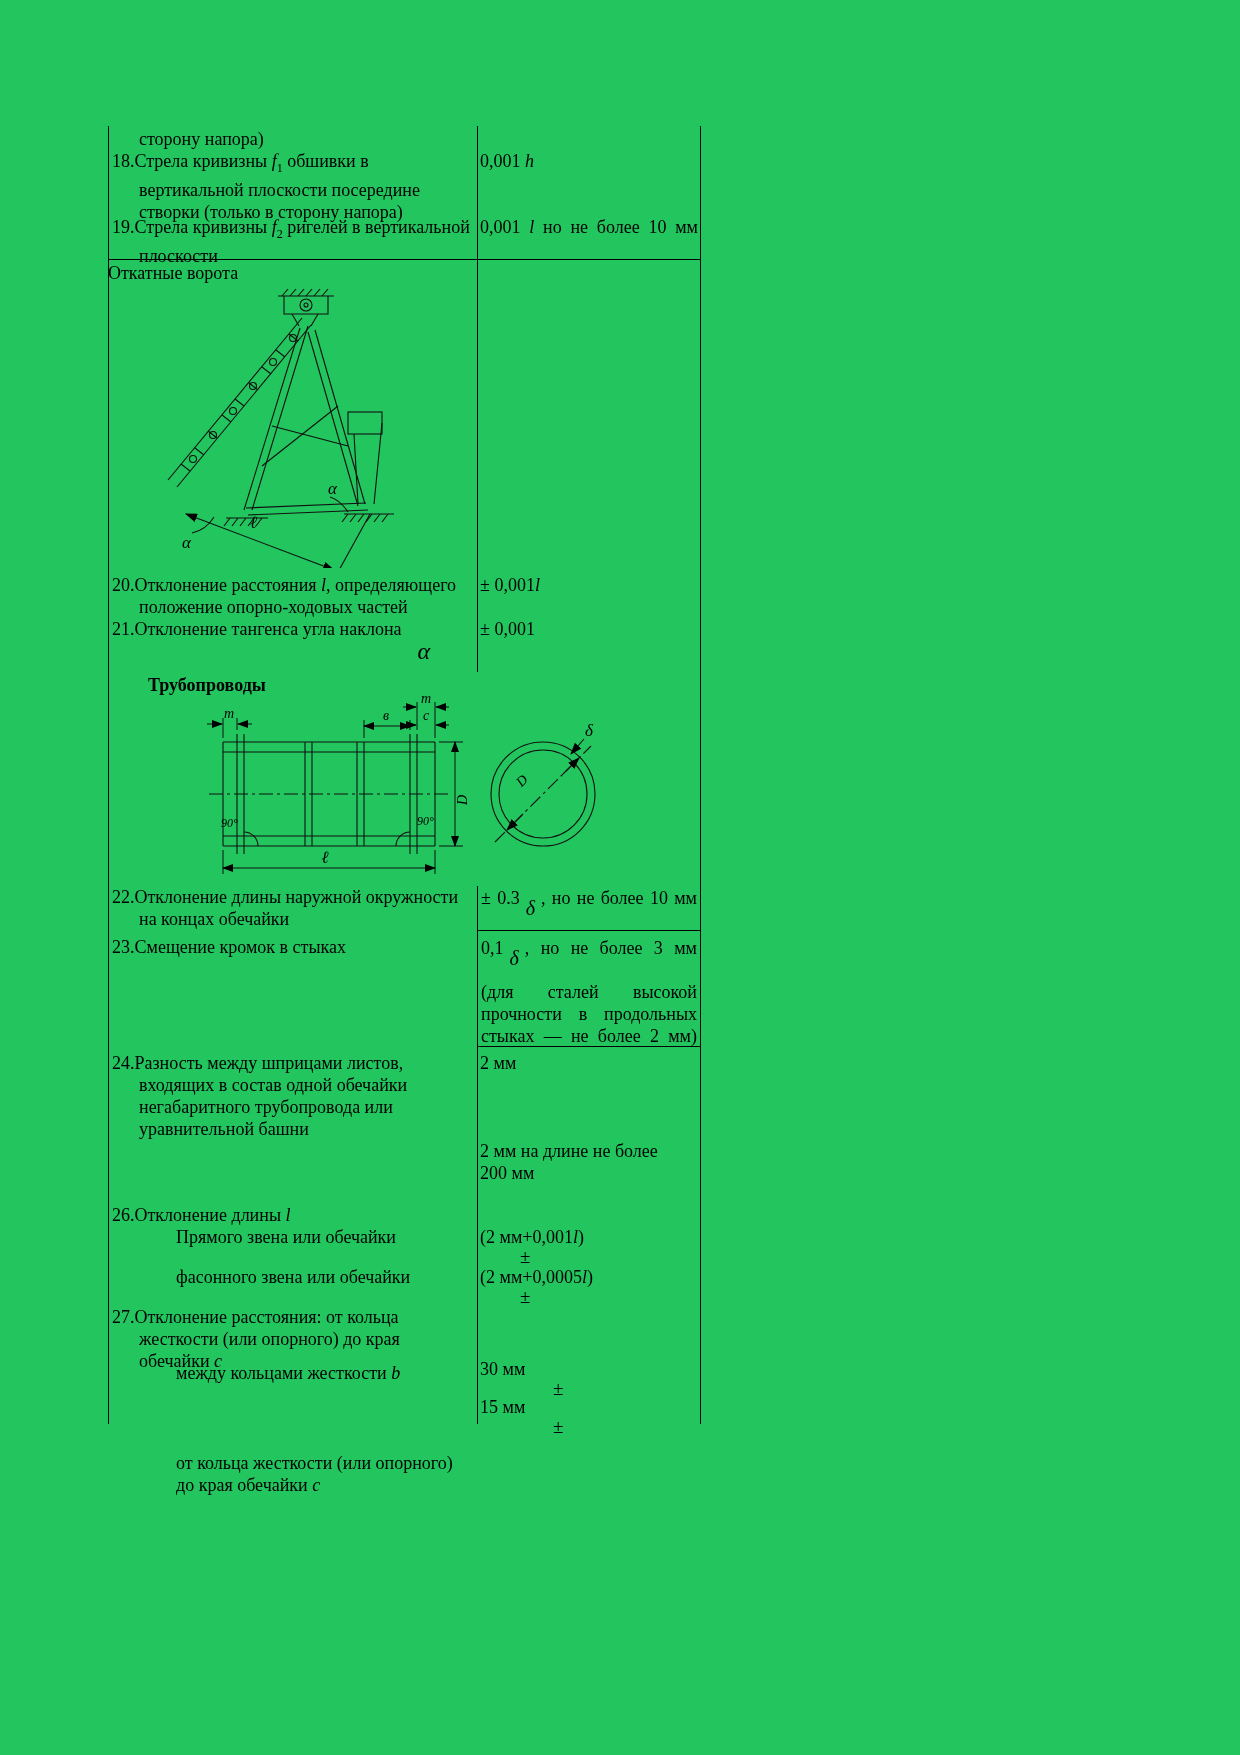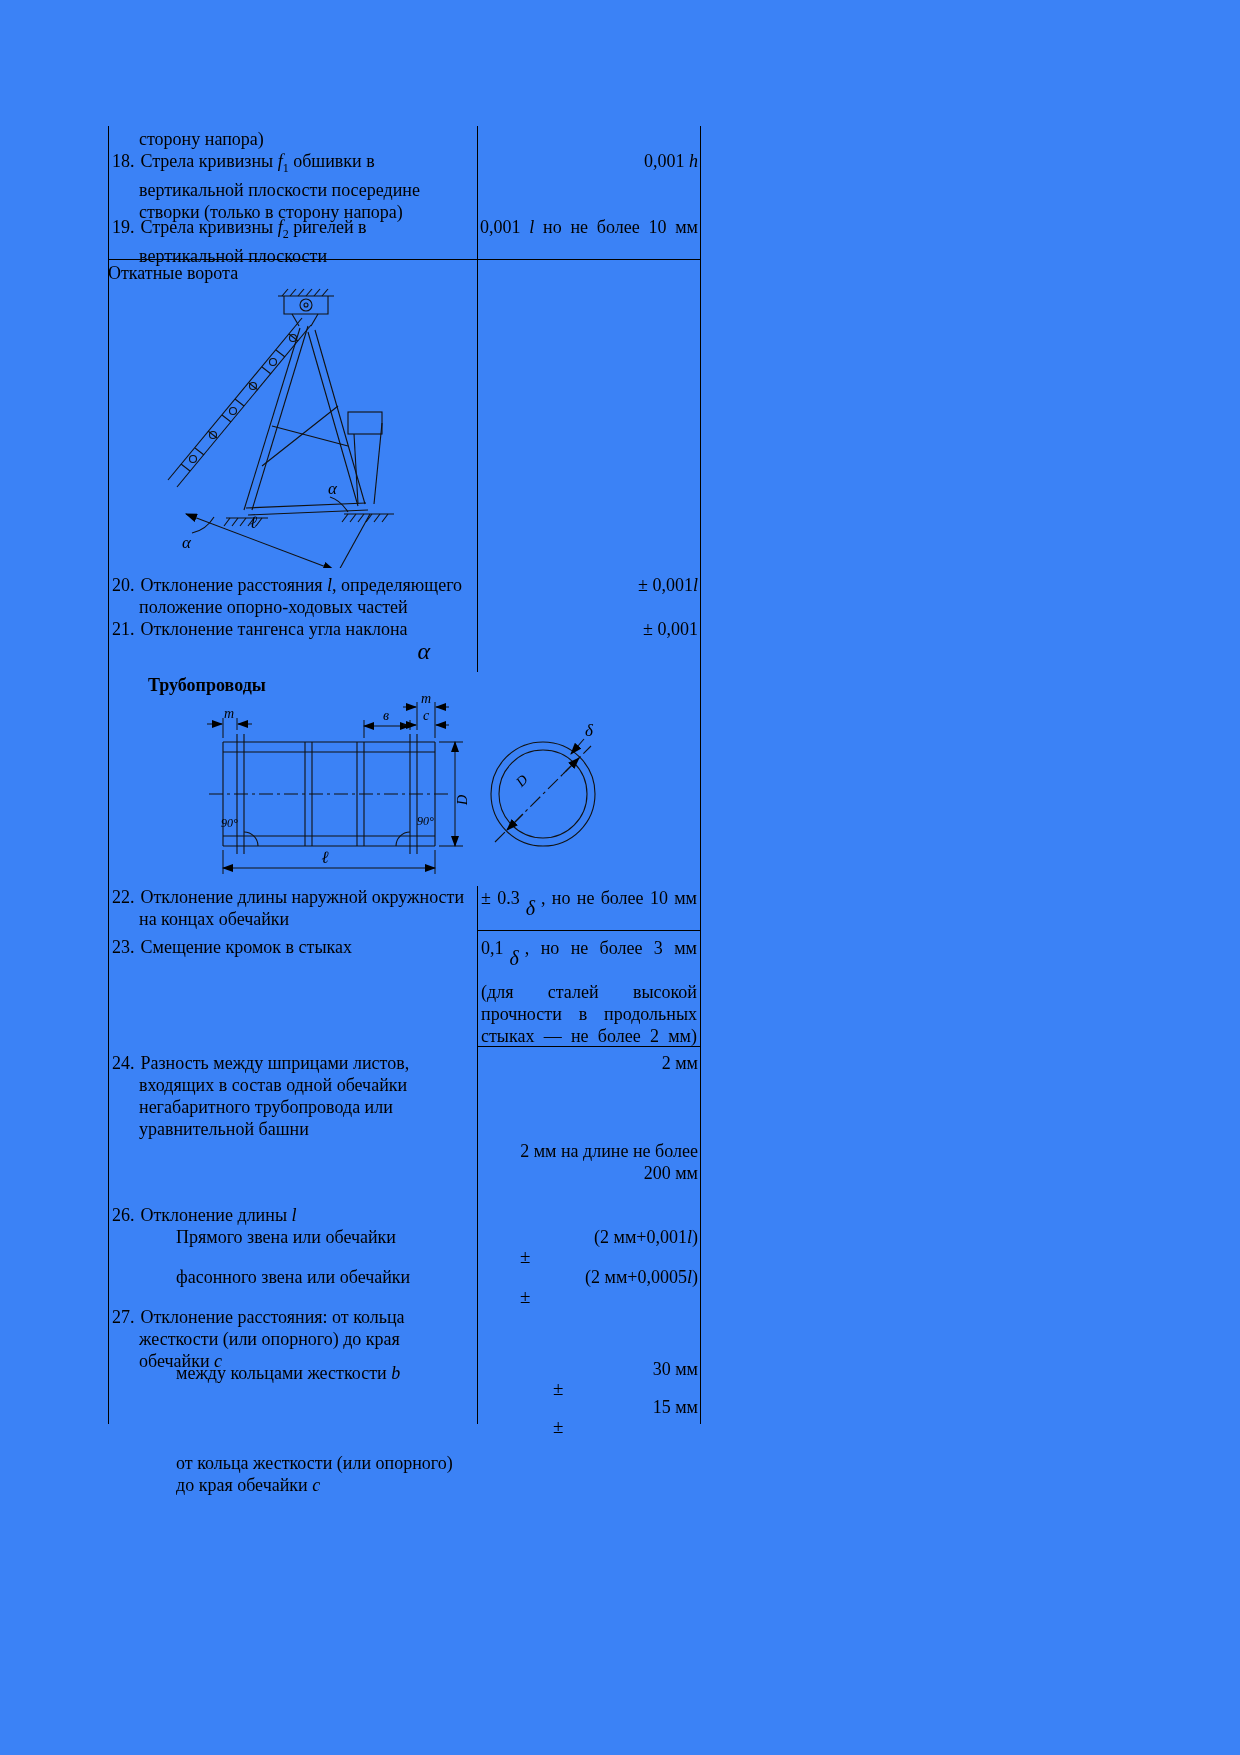--- a/index.html
+++ b/index.html
@@ -1,27 +1,27 @@
 <!DOCTYPE html>
 <html><head>
 <meta charset="utf-8">
 <style>
   * { margin:0; padding:0; box-sizing:border-box; }
   html,body { background:#ffffff; }
   .page {
-    position:relative; width:1240px; height:1755px; background:#3b82f6;
+    position:relative; width:1240px; height:1755px; background:#22c55e;
     font-family:"Liberation Serif","DejaVu Serif",serif;
     font-size:18px; line-height:22px; color:#000; overflow:hidden;
   }
   .vline { position:absolute; width:1.3px; background:#000; }
   .hline { position:absolute; height:1.3px; background:#000; }
   .cell  { position:absolute; left:112px; width:358px; }
   .hang  { padding-left:27px; text-indent:-27px; }
-  .num   { margin-right:6px; }
-  .val   { position:absolute; left:480px; width:218px; text-align:right; }
+  .num   { }
+  .val   { position:absolute; left:480px; width:218px; text-align:left; }
   .valcell { position:absolute; left:481px; width:216px; }
   .just  { text-align:justify; text-align-last:justify; }
   .drop  { position:relative; top:11px; font-style:italic; font-size:20px; padding:0 6px; }
   i      { font-style:italic; }
   sub    { font-size:12px; }
   .sec   { position:absolute; }
   .bold  { font-weight:bold;margin-left:40px; }
   .sublabel { position:absolute; left:176px; }
   .pm    { position:absolute; font-size:19px; }
   .alpha-line { text-align:right; padding-right:40px; font-style:italic; font-size:24px; line-height:22px; }

